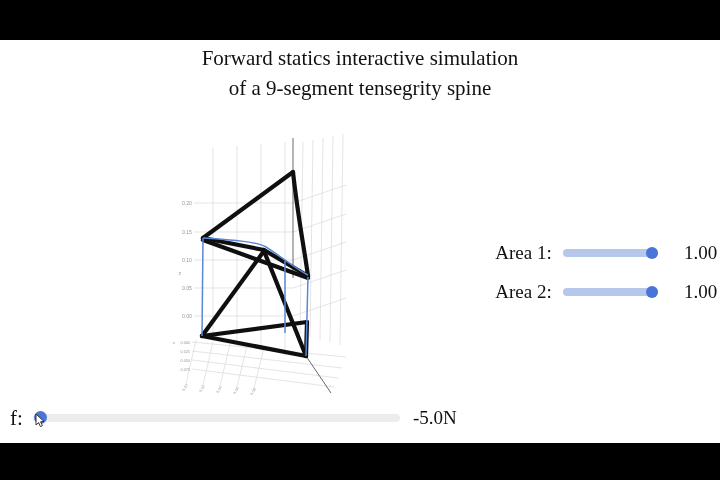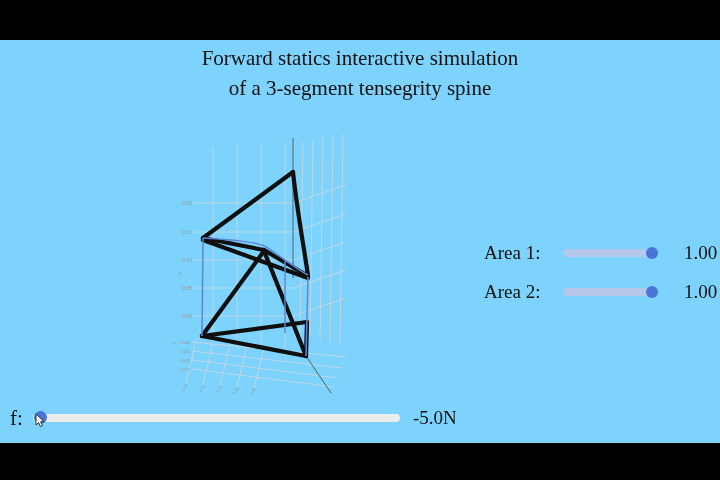--- a/index.html
+++ b/index.html
@@ -3,31 +3,31 @@
 <meta charset="utf-8">
 <style>
   html,body{margin:0;padding:0;}
   body{
     width:720px;height:480px;background:#000;overflow:hidden;position:relative;
     font-family:"Liberation Serif","DejaVu Serif",serif;
   }
   .letterbox{position:absolute;left:0;width:720px;background:#000;}
   .letterbox.top{top:0;height:40px;}
   .letterbox.bottom{top:443px;height:37px;}
-  .content{position:absolute;top:40px;left:0;width:720px;height:403px;background:#7dd3fc;}
+  .content{position:absolute;top:40px;left:0;width:720px;height:403px;background:#ffffff;}
 
   .title{position:absolute;top:3px;left:0;width:720px;text-align:center;color:#111;}
   .title .line{font-size:21px;line-height:30px;}
 
   
   .plot{position:absolute;left:150px;top:88px;width:245px;height:272px;}
 
   
   .area-controls{position:absolute;left:484px;top:201px;}
-  .control-row{display:flex;align-items:center;height:24px;margin-bottom:15px;}
+  .control-row{display:flex;align-items:center;height:24px;margin-bottom:15px;text-align:center;}
   .ctl-label{display:inline-block;width:79px;font-size:19px;color:#111;}
   .slider{position:relative;height:12px;}
   .slider .track{position:absolute;top:2px;left:0;right:0;height:8px;border-radius:4px;}
   .slider.blue{width:95px;}
   .slider.blue .track{background:#b5c8ec;}
   .slider .handle{position:absolute;border-radius:50%;background:#4a74d8;}
   .slider.blue .handle{width:12px;height:12px;top:0;left:83px;}
   .ctl-value{font-size:19px;color:#111;margin-left:26px;}
 
   
@@ -41,21 +41,21 @@
 </style>
 </head>
 <body>
 
 <div class="letterbox top"></div>
 
 <div class="content">
 
   <div class="title">
     <div class="line">Forward statics interactive simulation</div>
-    <div class="line">of a 3-segment tensegrity spine</div>
+    <div class="line">of a 9-segment tensegrity spine</div>
   </div>
 
   <svg class="plot" viewBox="0 0 245 272">
 
     <g stroke="#d9d9d9" stroke-width="0.7" fill="none">
 
       <line x1="63" y1="20" x2="63" y2="213"></line>
       <line x1="87" y1="18" x2="87" y2="218"></line>
       <line x1="111" y1="16" x2="111" y2="223"></line>
       <line x1="135" y1="14" x2="135" y2="228"></line>

